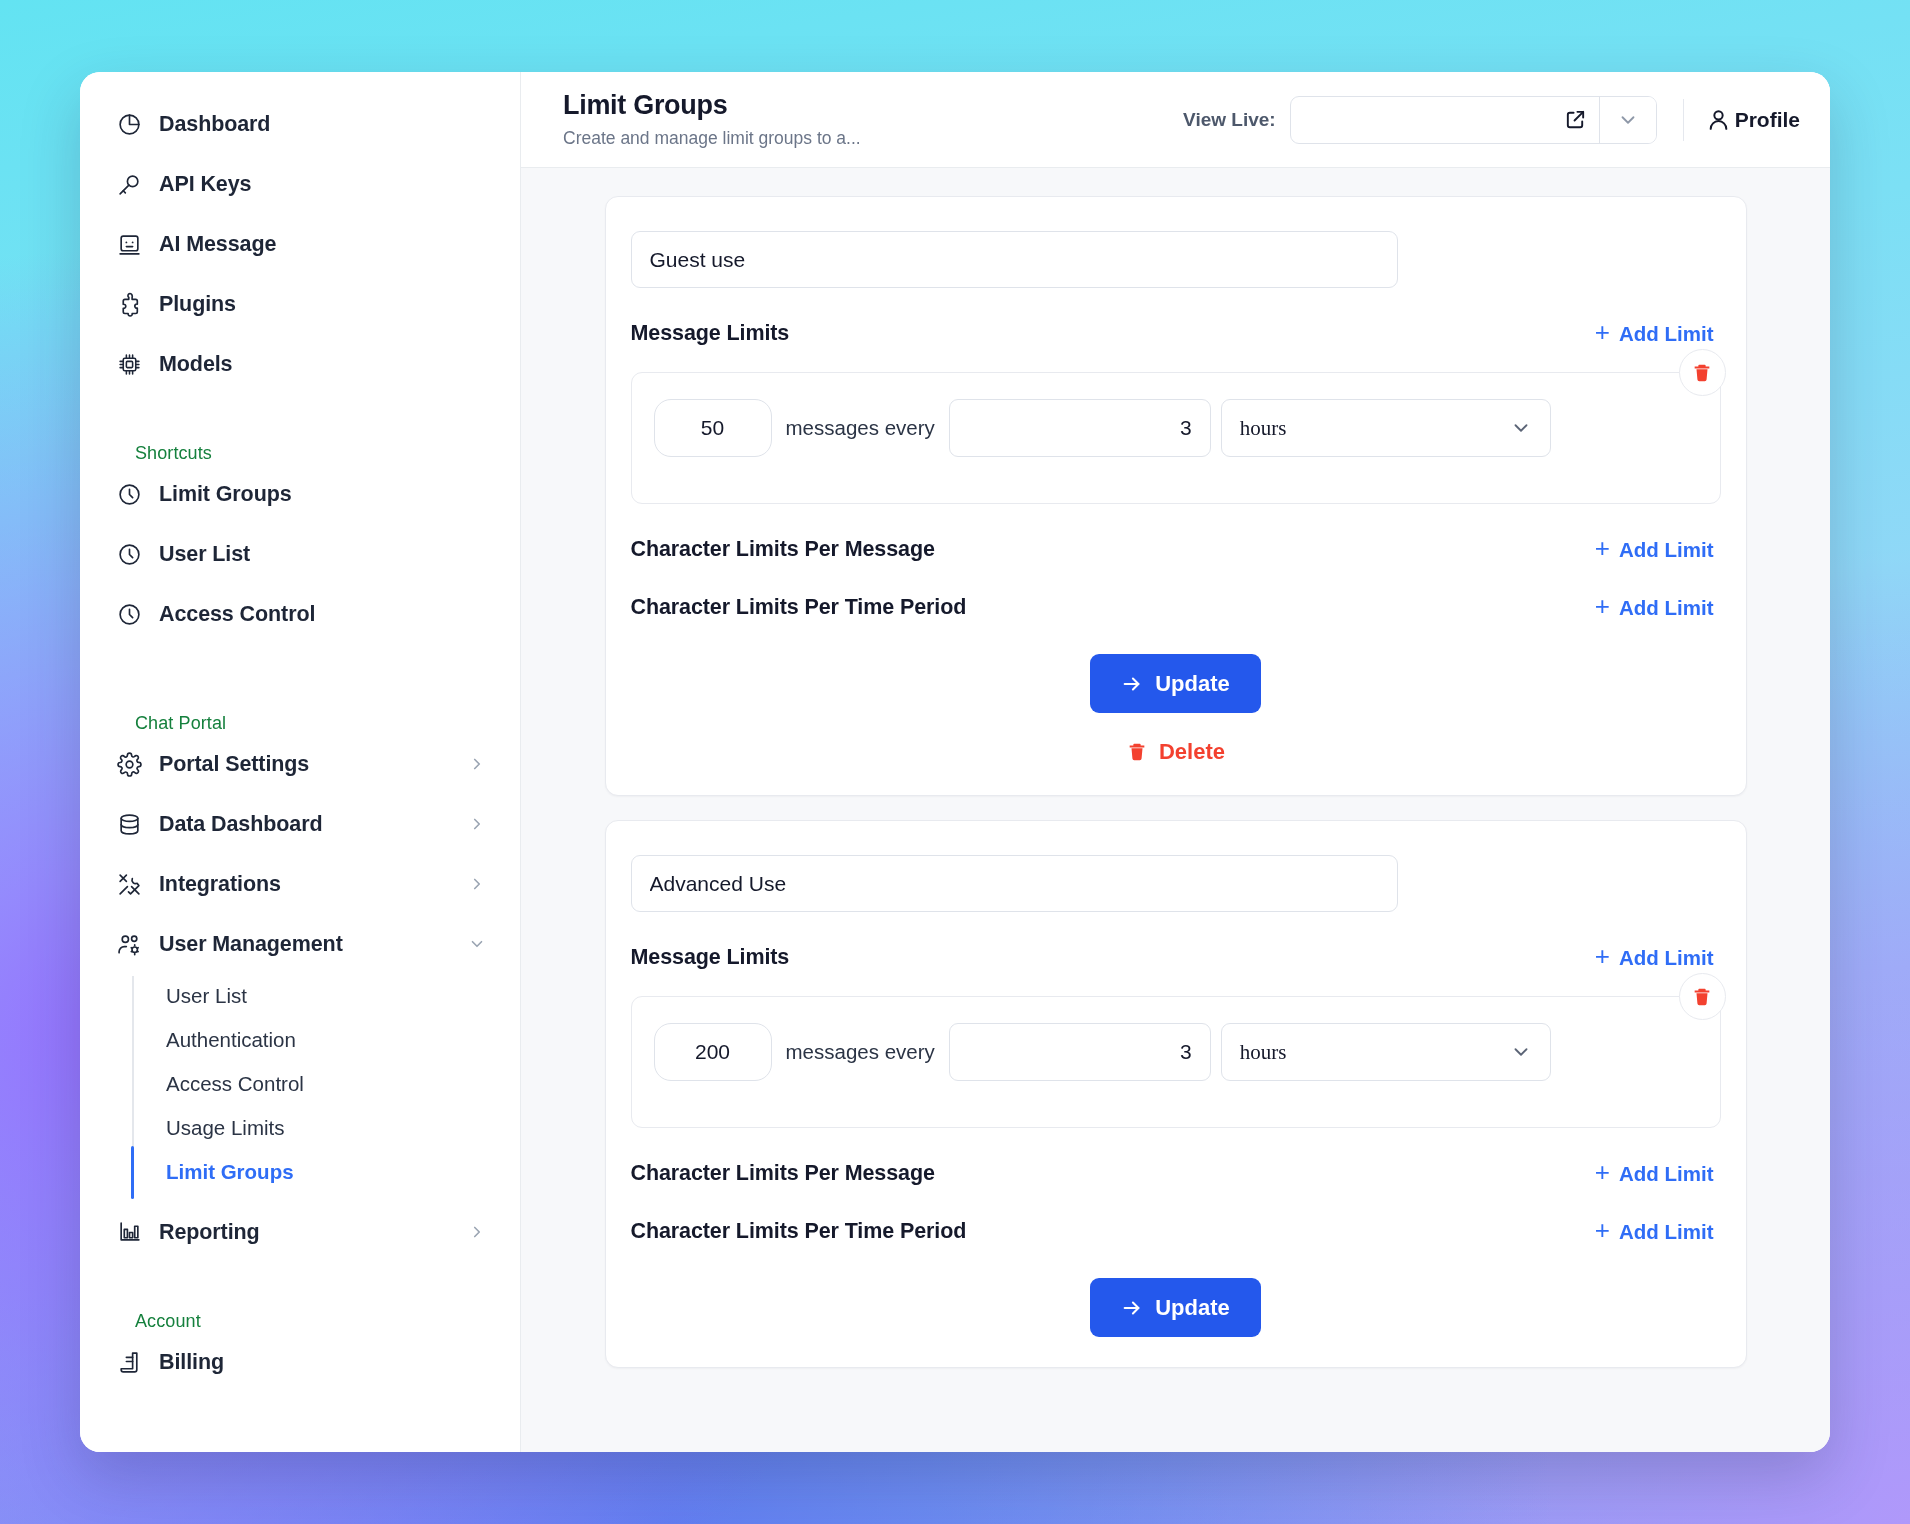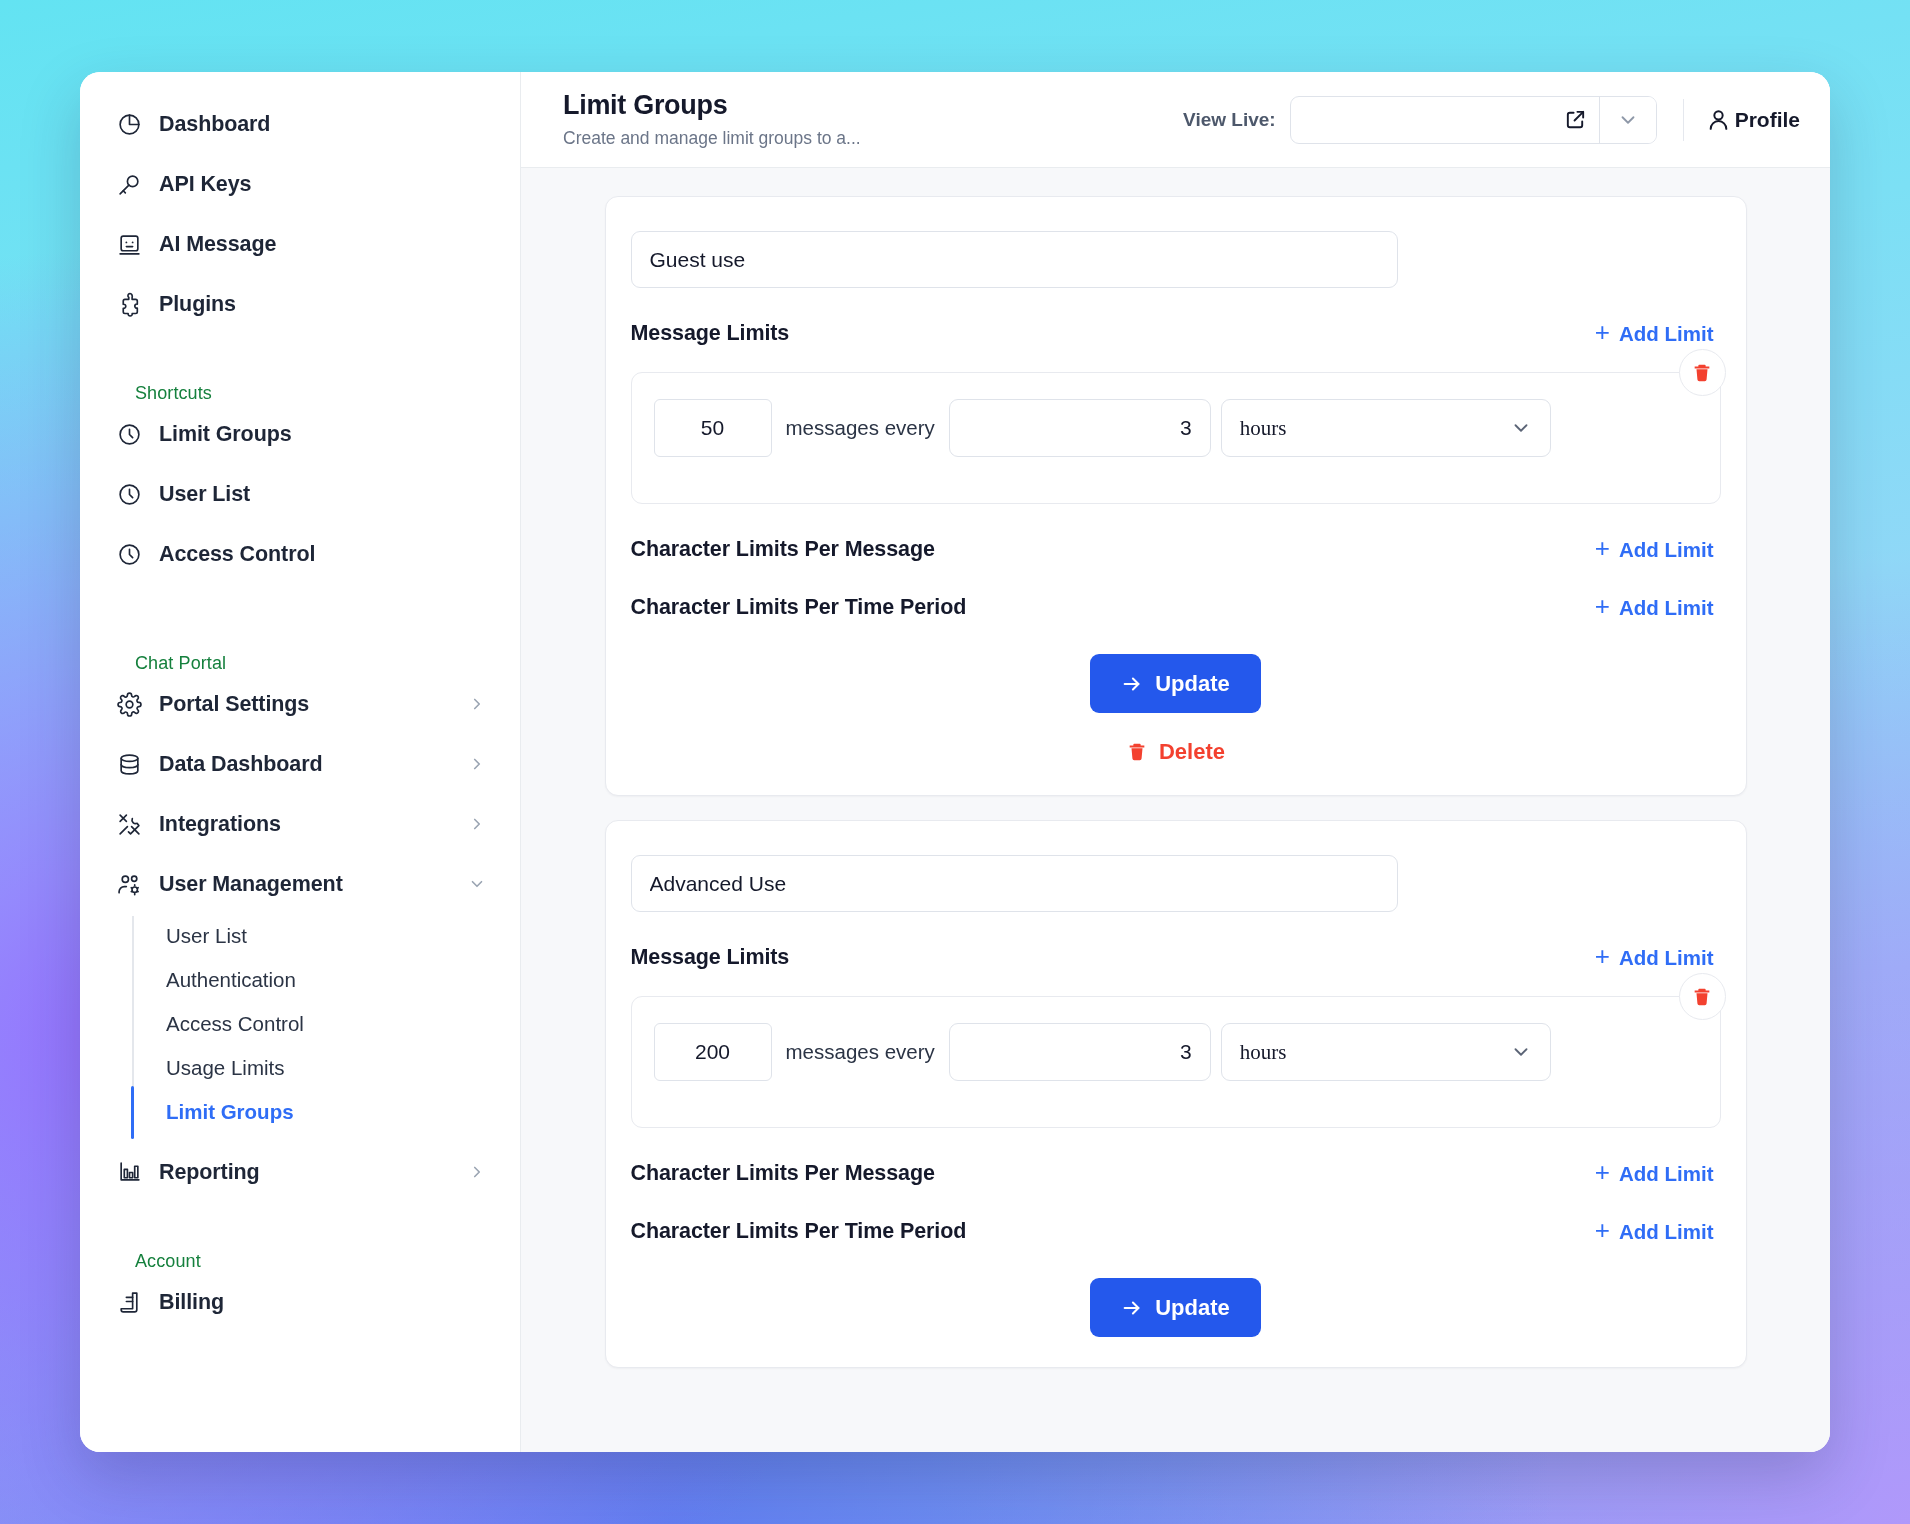--- a/index.html
+++ b/index.html
@@ -305,21 +305,21 @@
 
   .limit-row {
     display: flex;
     align-items: center;
     gap: 0;
   }
   .num-small {
     width: 118px;
     height: 58px;
     border: 1px solid #dfe3ea;
-    border-radius: 6px;
+    border-radius: 17px;
     font-size: 21px;
     text-align: center;
     color: #15192b;
     outline: none;
     font-family: "Liberation Sans", sans-serif;
     background: #fff;
   }
   .mid-label {
     font-size: 20.5px;
     color: #2b3445;
@@ -430,20 +430,30 @@
 
     <div class="nav-item">
       <span class="ico">
         <svg width="25" height="25" viewBox="0 0 24 24" fill="none" stroke="currentColor" stroke-width="1.6" stroke-linecap="round" stroke-linejoin="round">
             <path d="M14.5 3.5a2 2 0 1 0-3.2 1.6V7H7.6A1.6 1.6 0 0 0 6 8.6v3.2a2 2 0 1 1 0 3.9V19a1.6 1.6 0 0 0 1.6 1.6h3.1a2 2 0 1 0 3.9 0h3.3A1.6 1.6 0 0 0 19.5 19v-3.5a2 2 0 1 1 0-3.9V8.6A1.6 1.6 0 0 0 17.9 7h-3.4V5.1a2 2 0 0 0 0-1.6z"></path>
           </svg>
       </span>
       <span class="label">Plugins</span>
     </div>
 
+    <div class="nav-item">
+      <span class="ico">
+        <svg width="25" height="25" viewBox="0 0 24 24" fill="none" stroke="currentColor" stroke-width="1.5" stroke-linecap="round" stroke-linejoin="round">
+            <rect x="6" y="6" width="12" height="12" rx="1.5"></rect>
+            <rect x="9" y="9" width="6" height="6" rx="1"></rect>
+            <path d="M9 3v3M12 3v3M15 3v3M9 18v3M12 18v3M15 18v3M3 9h3M3 12h3M3 15h3M18 9h3M18 12h3M18 15h3"></path>
+          </svg>
+      </span>
+      <span class="label">Models</span>
+    </div>
 
     <div class="gap-sm"></div>
     <div class="section-label">Shortcuts</div>
 
     <div class="nav-item">
       <span class="ico">
         <svg width="25" height="25" viewBox="0 0 24 24" fill="none" stroke="currentColor" stroke-width="1.6" stroke-linecap="round" stroke-linejoin="round">
             <circle cx="12" cy="12" r="9"></circle>
             <path d="M12 7v5l3 3"></path>
           </svg>

